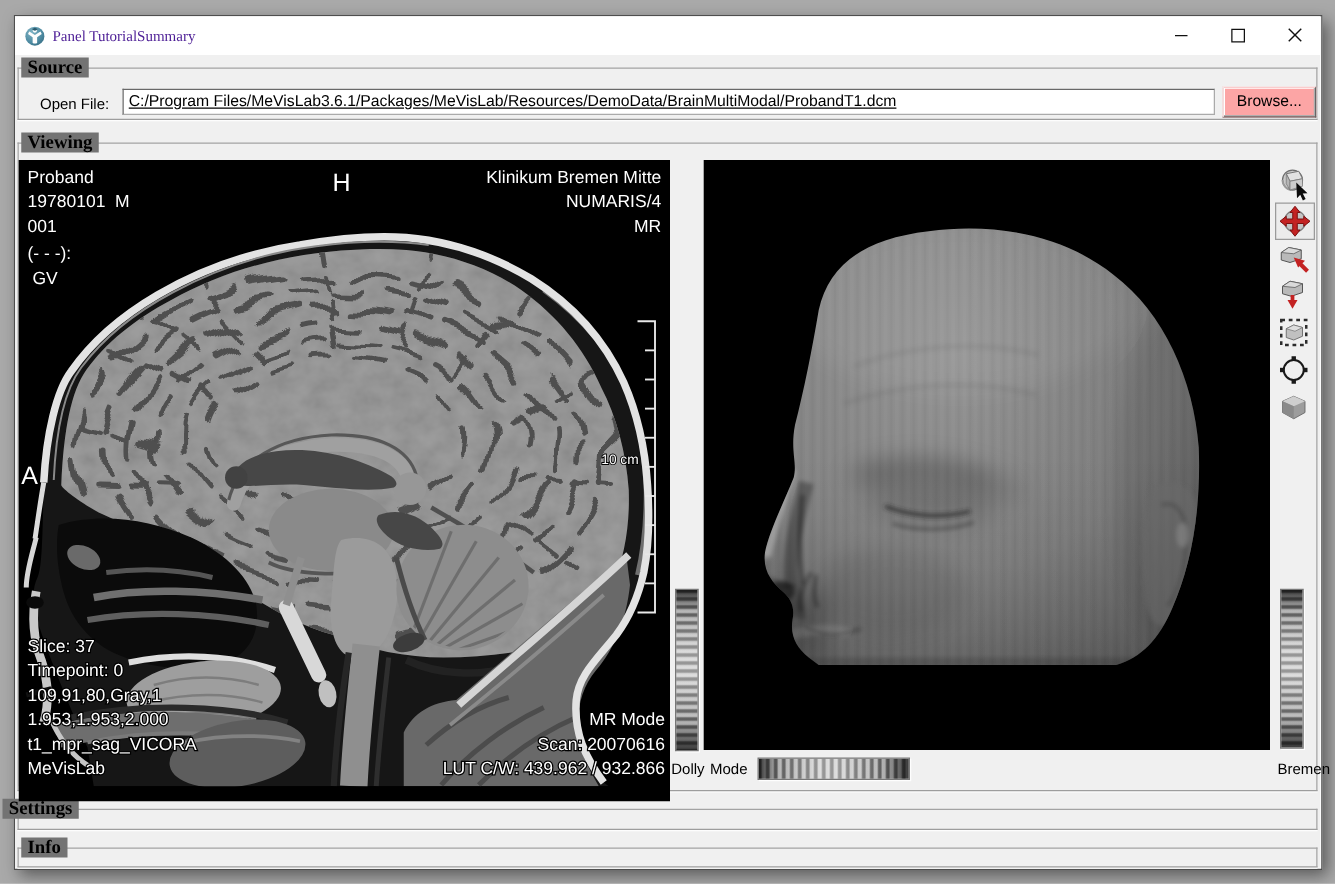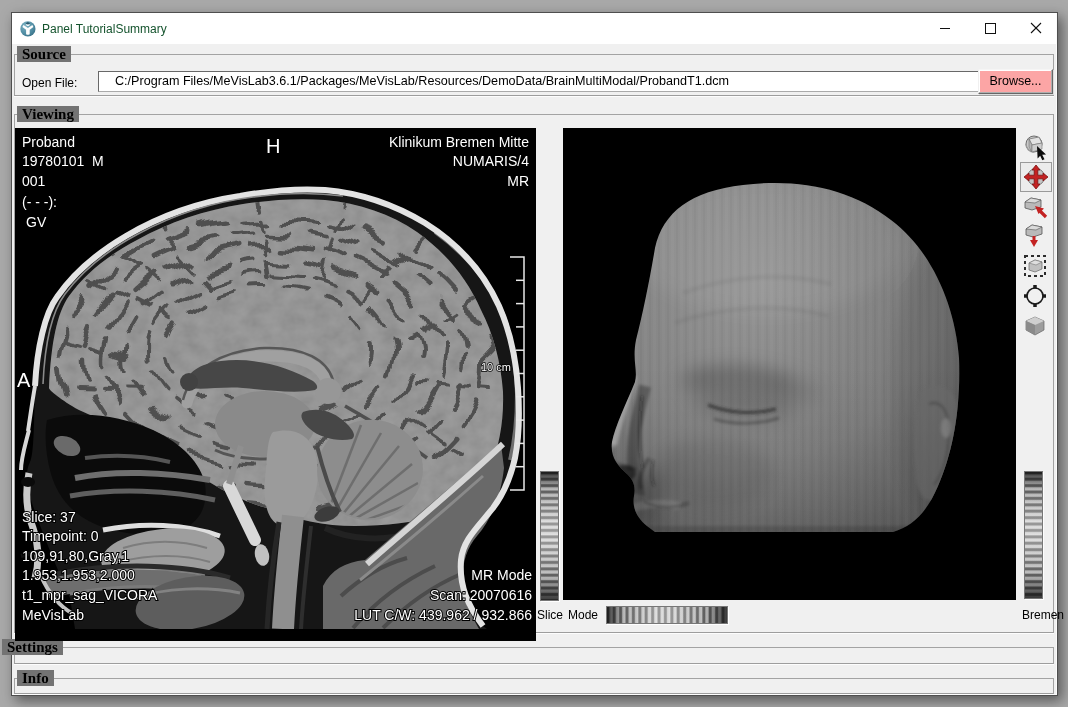--- a/index.html
+++ b/index.html
@@ -2,28 +2,28 @@
 <html><head>
 <meta charset="utf-8">
 <style>
 html,body{margin:0;padding:0;}
 body{width:1068px;height:707px;background:#a9a9a9;position:relative;overflow:hidden;
      font-family:"Liberation Sans",sans-serif;}
 .abs{position:absolute;}
 #win{left:11px;top:12px;width:1045px;height:682px;background:#f0f0f0;
      border:1px solid #4e4e4e;box-shadow:4px 5px 12px rgba(25,25,25,.55), inset -1px -1px 0 #fbfbfb;}
 #titlebar{left:12px;top:13px;width:1044px;height:31px;background:#ffffff;}
-#title{left:42px;top:22px;font-size:12px;color:#14532d;}
+#title{left:42px;top:22px;font-size:12px;color:#4c1d95;font-family:Liberation Serif, serif;}
 .gframe{border:1px solid #a3a3a3;border-bottom-color:#9d9d9d;box-shadow:0 1px 0 #fdfdfd;}
 .glabel{font-family:"Liberation Serif",serif;font-weight:bold;font-size:15px;color:#000;
         background:#737373;padding:0 5px;line-height:16px;}
-#lbl-openfile{left:22px;top:76px;font-size:12px;color:#000;}
+#lbl-openfile{left:32px;top:76px;font-size:12px;color:#000;}
 #field{left:98px;top:71px;width:868px;height:19px;background:#fff;
        border:1px solid;border-color:#686868 #aaa #aaa #686868;
-       font-size:12.6px;line-height:19px;padding-left:16px;color:#000;white-space:nowrap;overflow:hidden;}
+       font-size:12.6px;line-height:19px;padding-left:4px;color:#000;white-space:nowrap;overflow:hidden;text-decoration:underline;}
 #browse{left:978px;top:69px;width:73px;height:23px;background:#fca5a5;
         border:1px solid;border-color:#f5f5f5 #666 #666 #f0f0f0;
         box-shadow:inset -1px -1px 0 #aeaeae, inset 1px 1px 0 #ffffff, 1px 1px 0 #dcdcdc;
         font-size:12.5px;text-align:center;line-height:23px;color:#000;}
 .wheelv{border:1px solid #777;box-shadow:1px 1px 0 rgba(255,255,255,.9);
   background:
    linear-gradient(180deg, rgba(0,0,0,.72) 0%, rgba(0,0,0,.12) 13%, rgba(255,255,255,.30) 40%, rgba(255,255,255,.30) 54%, rgba(0,0,0,.10) 82%, rgba(0,0,0,.72) 100%),
    repeating-linear-gradient(180deg,#6a6a6a 0px,#6a6a6a 1.6px,#c9c9c9 3px,#d2d2d2 5px,#6a6a6a 6.4px);}
 .wheelh{border:1px solid #777;box-shadow:1px 1px 0 rgba(255,255,255,.9);
   background:
@@ -309,21 +309,21 @@
     <ellipse cx="383" cy="300" rx="5" ry="10" fill="rgba(135,135,135,0.65)"></ellipse>
   </g>
   <rect x="0" y="398" width="453" height="8" fill="rgba(0,0,0,0.15)" filter="url(#mild)"></rect>
 </g>
 </svg>
 </div>
 
 <div class="abs wheelv" style="left:540px;top:471px;width:17px;height:128px;"></div>
 <div class="abs wheelv" style="left:1024px;top:471px;width:17px;height:126px;"></div>
 <div class="abs wheelh" style="left:606px;top:606px;width:120px;height:16px;"></div>
-<div class="abs wlabel" style="left:537px;top:608px;">Slice</div>
+<div class="abs wlabel" style="left:537px;top:608px;">Dolly</div>
 <div class="abs wlabel" style="left:568px;top:608px;">Mode</div>
 <div class="abs wlabel" style="left:1022px;top:608px;">Bremen</div>
 
 <svg class="abs" style="left:1018px;top:132px" width="36" height="206" viewBox="0 0 36 206">
   <g id="icon1" transform="translate(16,13)">
     <circle cx="0" cy="-1" r="8" fill="#c9c9c9" stroke="#6e6e6e"></circle>
     <path d="M -8,-1 A 8,8 0 0 0 0,7" fill="none" stroke="#9a9a9a" stroke-width="1.5"></path>
     <polygon points="-5,-6 5,-8 8,-2 -2,0" fill="#e2e2e2" stroke="#777" stroke-width="0.8"></polygon>
     <polygon points="-5,-6 -2,0 -2,7 -5,2" fill="#b5b5b5" stroke="#777" stroke-width="0.6"></polygon>
     <polygon points="-2,0 8,-2 8,4 -2,7" fill="#cdcdcd" stroke="#777" stroke-width="0.6"></polygon>

